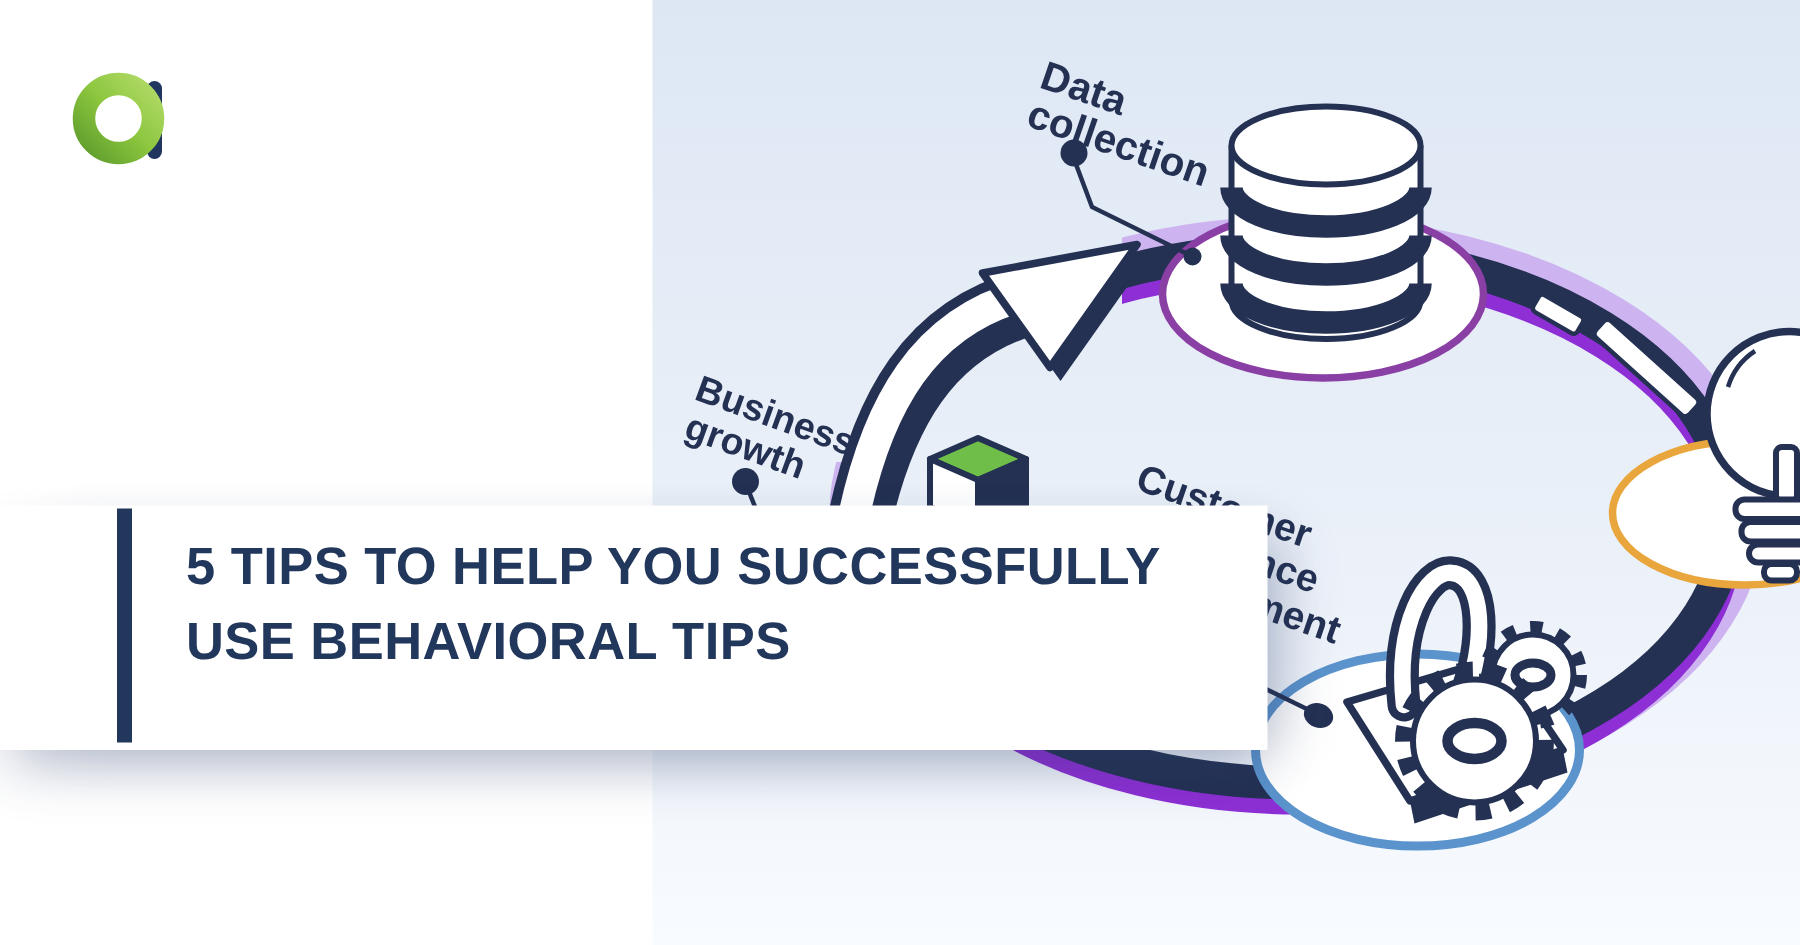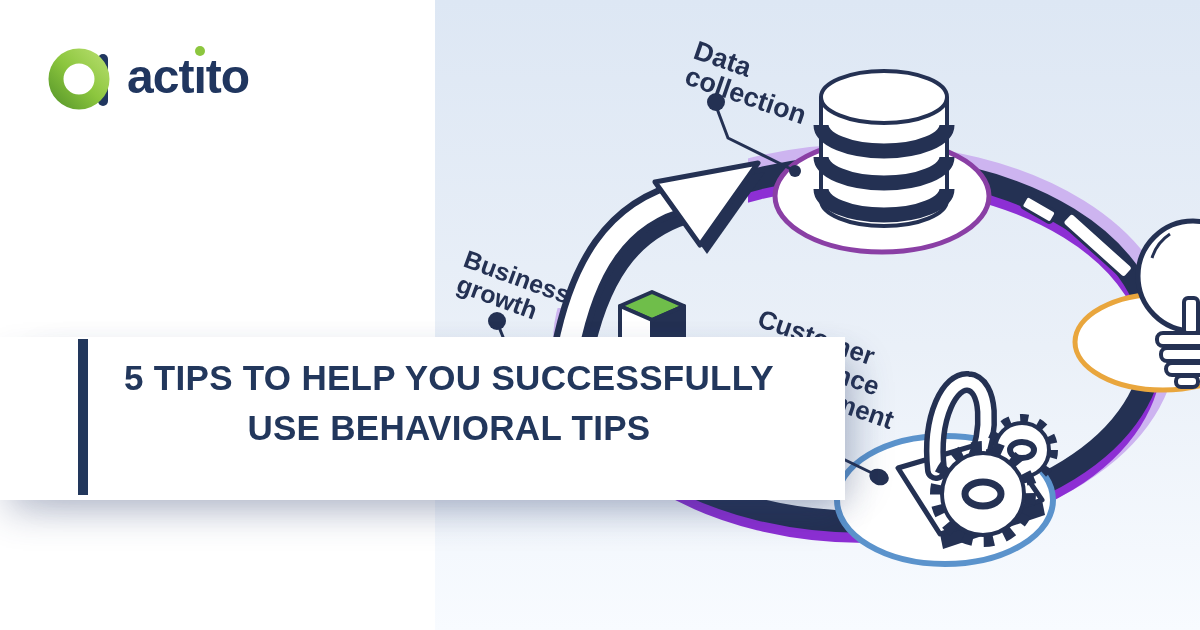--- a/index.html
+++ b/index.html
@@ -17,21 +17,21 @@
   .ring-navy{fill:none;stroke:var(--navy);}
   .outline-white{fill:#ffffff;stroke:var(--navy);}
   .navy-fill{fill:var(--navy);}
   .lbl{fill:var(--navy);font-family:"Liberation Sans",sans-serif;font-weight:700;}
   .ptr{stroke:var(--navy);stroke-width:3;fill:none;}
   
   .title-band{position:absolute;left:0;top:337px;width:845px;height:163px;background:#ffffff;z-index:2;
     box-shadow:0 18px 34px -6px rgba(46,64,110,.30), 26px 8px 36px -14px rgba(46,64,110,.20);}
   .title-bar{position:absolute;left:78px;top:339px;width:10px;height:156px;background:var(--title-navy);z-index:3;}
   .title-text{position:absolute;left:124px;top:353px;z-index:3;color:var(--title-navy);
-    font-size:35px;font-weight:700;line-height:50px;letter-spacing:.3px;white-space:nowrap;text-align:center;}
+    font-size:35px;font-weight:700;line-height:50px;letter-spacing:.3px;white-space:nowrap;}
   
   .logo{position:absolute;left:48px;top:42px;display:flex;align-items:center;z-index:3;}
   .logo-word{margin-left:13px;font-size:48px;font-weight:700;color:#20365f;letter-spacing:-1px;line-height:70px;}
   .iwrap{position:relative;display:inline-block;}
   .tittle{position:absolute;left:50%;top:4px;transform:translateX(-50%);width:10px;height:10px;border-radius:50%;
     background:var(--logo-green);}
 </style>
 </head>
 <body>
 
@@ -160,16 +160,15 @@
       <rect x="50" y="12" width="10" height="52" rx="5" fill="#20365f"></rect>
       <circle cx="31" cy="37" r="23" fill="none" stroke="url(#logoGreenG)" stroke-width="15"></circle>
       <defs>
         <linearGradient id="logoGreenG" x1="0" y1="1" x2="1" y2="0">
           <stop offset="0" stop-color="#5f9e2d"></stop>
           <stop offset="0.5" stop-color="#8cc63e"></stop>
           <stop offset="1" stop-color="#b0da66"></stop>
         </linearGradient>
       </defs>
     </svg>
-    <div class="logo-word"><span>act</span><span class="iwrap"><span class="tittle"></span><span>ı</span></span><span>to</span></div>
   </div>
 
 </div>
 
 </body></html>

